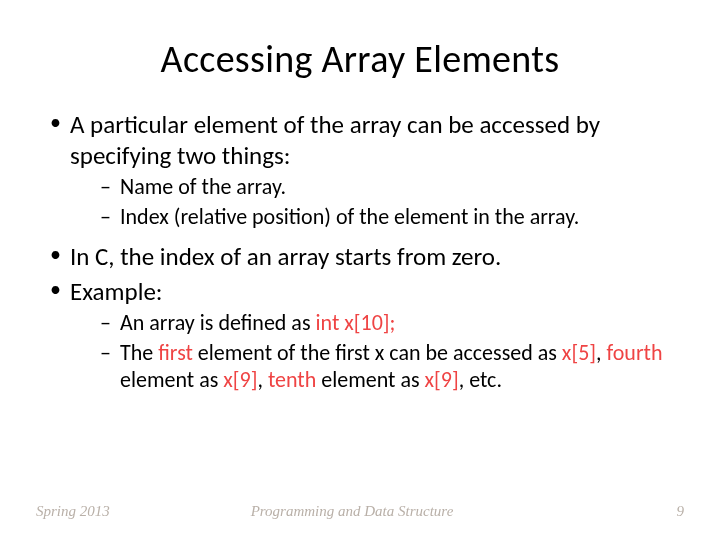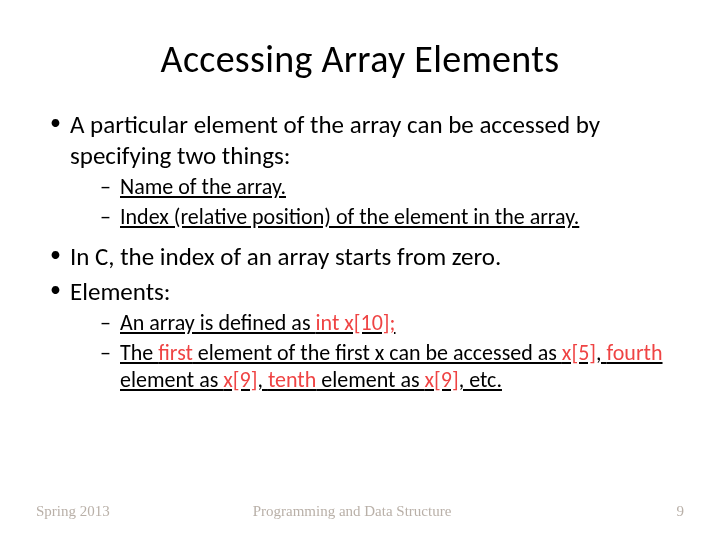--- a/index.html
+++ b/index.html
@@ -49,41 +49,41 @@
     list-style: none;
     padding: 2px 0 6px 30px;
     margin: 0;
     font-size: 22px;
     line-height: 1.25;
   }
   ul.sub > li {
     position: relative;
     padding-left: 20px;
     margin-bottom: 2px;
-    text-decoration: underline;
   }
   ul.sub > li::before {
     content: "–";
     position: absolute;
     left: 0;
     top: 0;
   }
   .red { color: #ef4444; }
   .code { font-family: Calibri, sans-serif; }
   .footer {
     position: absolute;
     bottom: 20px;
     left: 36px;
     right: 36px;
     display: flex;
     justify-content: space-between;
     align-items: baseline;
     font-family: "Times New Roman", Times, serif;
     font-size: 15px;
     color: #b9b0a8;
+    font-style: italic;
   }
   .footer .center {
     position: absolute;
     left: 0; right: 16px;
     text-align: center;
   }
   .footer .right {
     margin-left: auto;
   }
 </style>
@@ -99,21 +99,21 @@
       <span>A particular element of the array can be accessed by specifying two things:</span>
       <ul class="sub">
         <li><span>Name of the array.</span></li>
         <li><span>Index (relative position) of the element in the array.</span></li>
       </ul>
     </li>
     <li>
       <span>In C, the index of an array starts from zero.</span>
     </li>
     <li>
-      <span>Elements:</span>
+      <span>Example:</span>
       <ul class="sub">
         <li>
           <span>An array is defined as   </span><span class="red code">int  x[10];</span>
         </li>
         <li>
           <span>The </span><span class="red">first</span><span> element of the first x can be accessed as </span><span class="red code">x[5]</span><span>, </span><span class="red">fourth</span><span> element as </span><span class="red code">x[9]</span><span>, </span><span class="red">tenth</span><span> element as </span><span class="red code">x[9]</span><span>, etc.</span>
         </li>
       </ul>
     </li>
   </ul>

